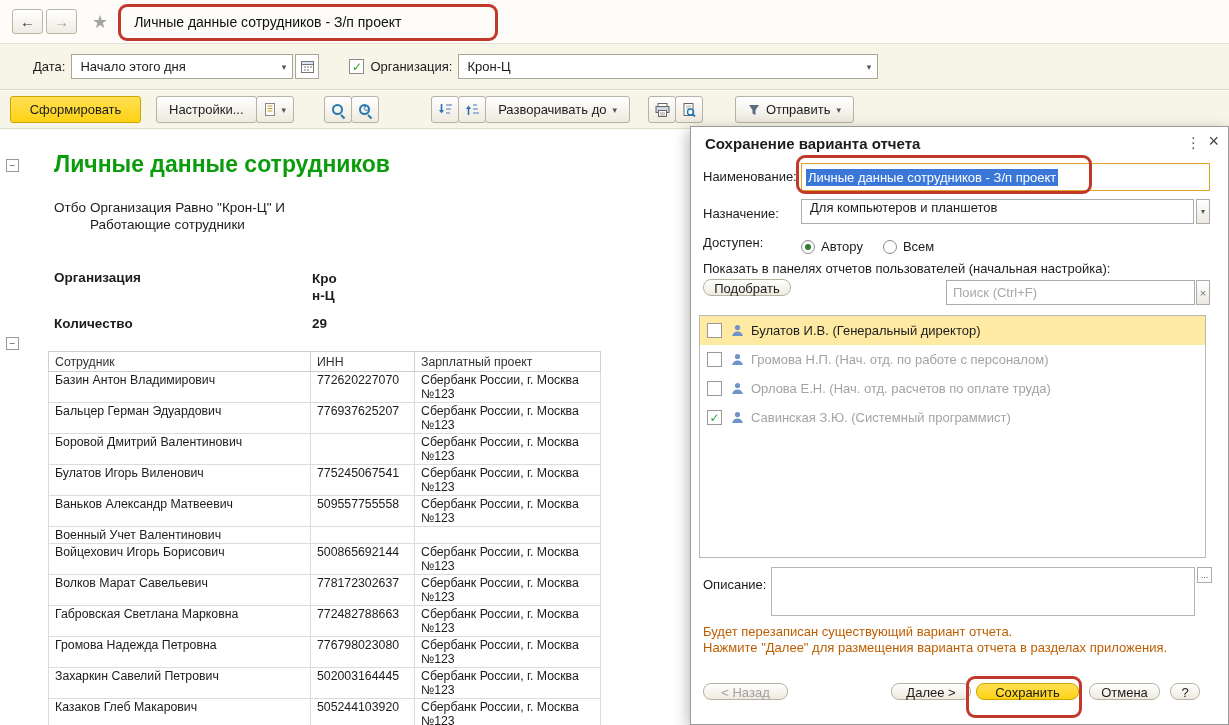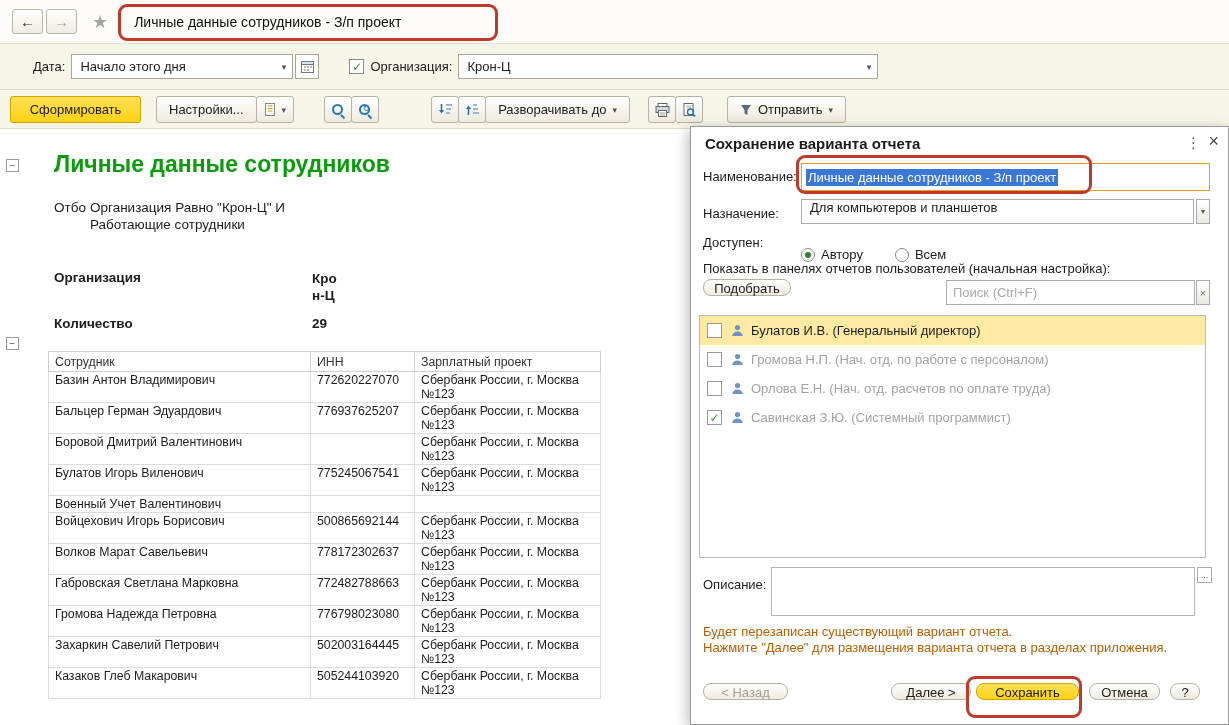--- a/index.html
+++ b/index.html
@@ -60,21 +60,21 @@
   .kebab{position:absolute;right:28px;top:7px;font-size:15px;color:#666;cursor:pointer;width:14px;text-align:center}
   .close-x{position:absolute;right:9px;top:4px;font-size:18px;color:#444;cursor:pointer}
   .dl{position:absolute;left:12px;white-space:nowrap}
   .name-label{top:42px}
   .name-input{position:absolute;left:110px;top:36px;width:409px;height:28px;border:1px solid #dfa423;background:#fff;display:flex;align-items:center;padding:0 4px;cursor:text}
   .name-input .sel{background:#3a77d9;color:#fff;padding:1px 2px;white-space:nowrap;font-size:13px}
   .purpose-label{top:79px}
   .purpose-combo{position:absolute;left:110px;top:72px;width:393px;height:25px;border:1px solid #ababab;display:flex;padding:0 8px;background:#fff;cursor:pointer;white-space:nowrap}
   .purpose-drop{position:absolute;left:505px;top:72px;width:14px;height:25px;border:1px solid #ababab;background:linear-gradient(#fff,#ece9e0);font-size:8px;color:#555;display:flex;align-items:center;justify-content:center;cursor:pointer;padding:0}
   .access-label{top:108px}
-  .radio-row{position:absolute;left:110px;top:120px;display:flex;align-items:flex-start;gap:32px}
+  .radio-row{position:absolute;left:110px;top:112px;display:flex;align-items:flex-start;gap:20px}
   .radio{display:flex;align-items:center;gap:6px;cursor:pointer}
   .rb{width:14px;height:14px;border:1px solid #8a8a8a;border-radius:50%;background:#fff;position:relative;flex:none}
   .rb.on::after{content:"";position:absolute;left:3px;top:3px;width:6px;height:6px;border-radius:50%;background:#2f7d2f}
   .show-label{top:134px}
   .pick-btn{position:absolute;left:12px;top:152px;width:88px;height:26px}
   .search-input{position:absolute;left:255px;top:153px;width:249px;height:25px;border:1px solid #ababab;padding:0 6px;font:inherit;font-size:13px;color:#333;outline:none}
   .search-input::placeholder{color:#a8a8a8}
   .clear-btn{position:absolute;left:505px;top:153px;width:14px;height:25px;border:1px solid #ababab;background:linear-gradient(#fff,#ece9e0);font-size:11px;color:#777;display:flex;align-items:center;justify-content:center;cursor:pointer;padding:0}
   .user-list{position:absolute;left:8px;top:188px;width:507px;height:243px;border:1px solid #b9b9b9;background:#fff;overflow:hidden}
   .user-row{height:29px;display:flex;align-items:center;padding-left:7px;cursor:pointer;color:#a3a3a3;white-space:nowrap}
@@ -200,21 +200,21 @@
       <button class="tb-btn icon-only">
         <svg width="14" height="14" viewBox="0 0 14 14">
             <rect x="2" y="0.5" width="9" height="12" fill="#fff" stroke="#666"></rect>
             <path d="M4 3h5M4 5h5" stroke="#aaa"></path>
             <circle cx="8.5" cy="9" r="3" fill="none" stroke="#2779ae" stroke-width="1.5"></circle>
             <path d="M10.7 11.2L13 13.5" stroke="#2779ae" stroke-width="1.8"></path>
           </svg>
       </button>
     </div>
 
-    <button class="tb-btn" style="margin-left:24px">
+    <button class="tb-btn" style="margin-left:32px">
       <svg width="12" height="12" viewBox="0 0 12 12" style="margin-right:6px">
           <path d="M1 1h10L7.5 6v5L4.5 9.5V6z" fill="#5a6b7d"></path>
         </svg>
       <span>Отправить</span>
       <span class="caret2">▾</span>
     </button>
   </div>
 
   <div class="report">
     <span class="grp-box" style="left:6px;top:30px">−</span>
@@ -255,20 +255,25 @@
             <td>Сбербанк России, г. Москва №123</td>
           </tr>
           <tr>
             <td>Боровой Дмитрий Валентинович</td>
             <td></td>
             <td>Сбербанк России, г. Москва №123</td>
           </tr>
           <tr>
             <td>Булатов Игорь Виленович</td>
             <td>775245067541</td>
+            <td>Сбербанк России, г. Москва №123</td>
+          </tr>
+          <tr>
+            <td>Ваньков Александр Матвеевич</td>
+            <td>509557755558</td>
             <td>Сбербанк России, г. Москва №123</td>
           </tr>
           <tr>
             <td>Военный Учет Валентинович</td>
             <td></td>
             <td></td>
           </tr>
           <tr>
             <td>Войцехович Игорь Борисович</td>
             <td>500865692144</td>

